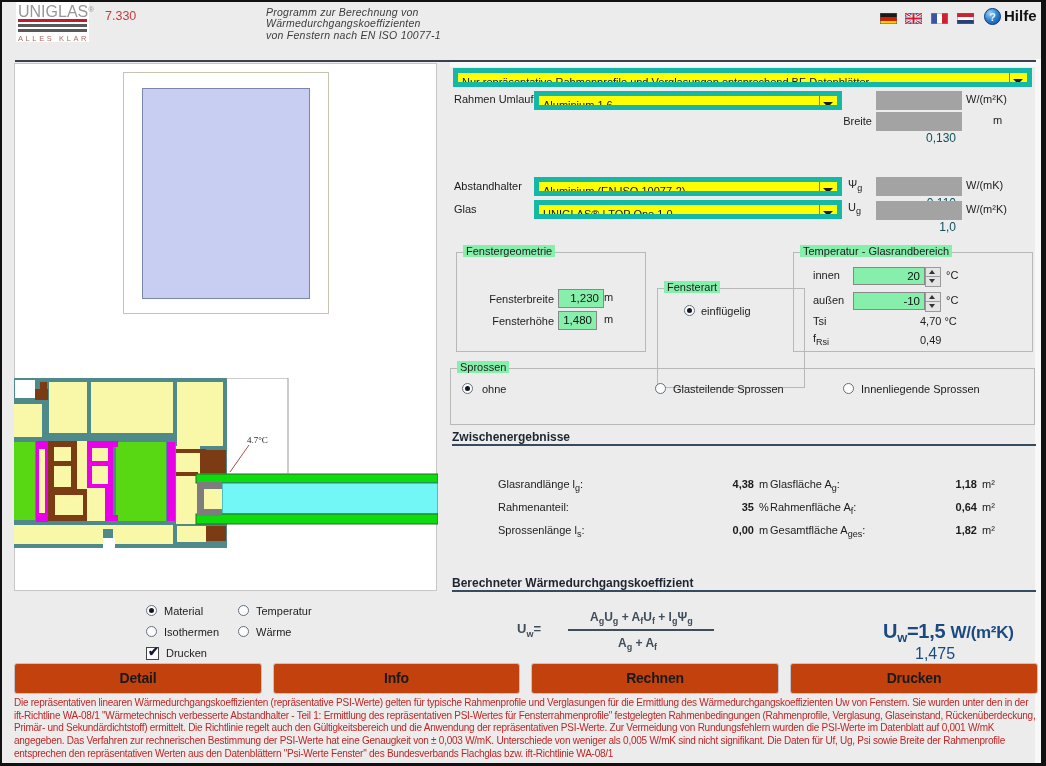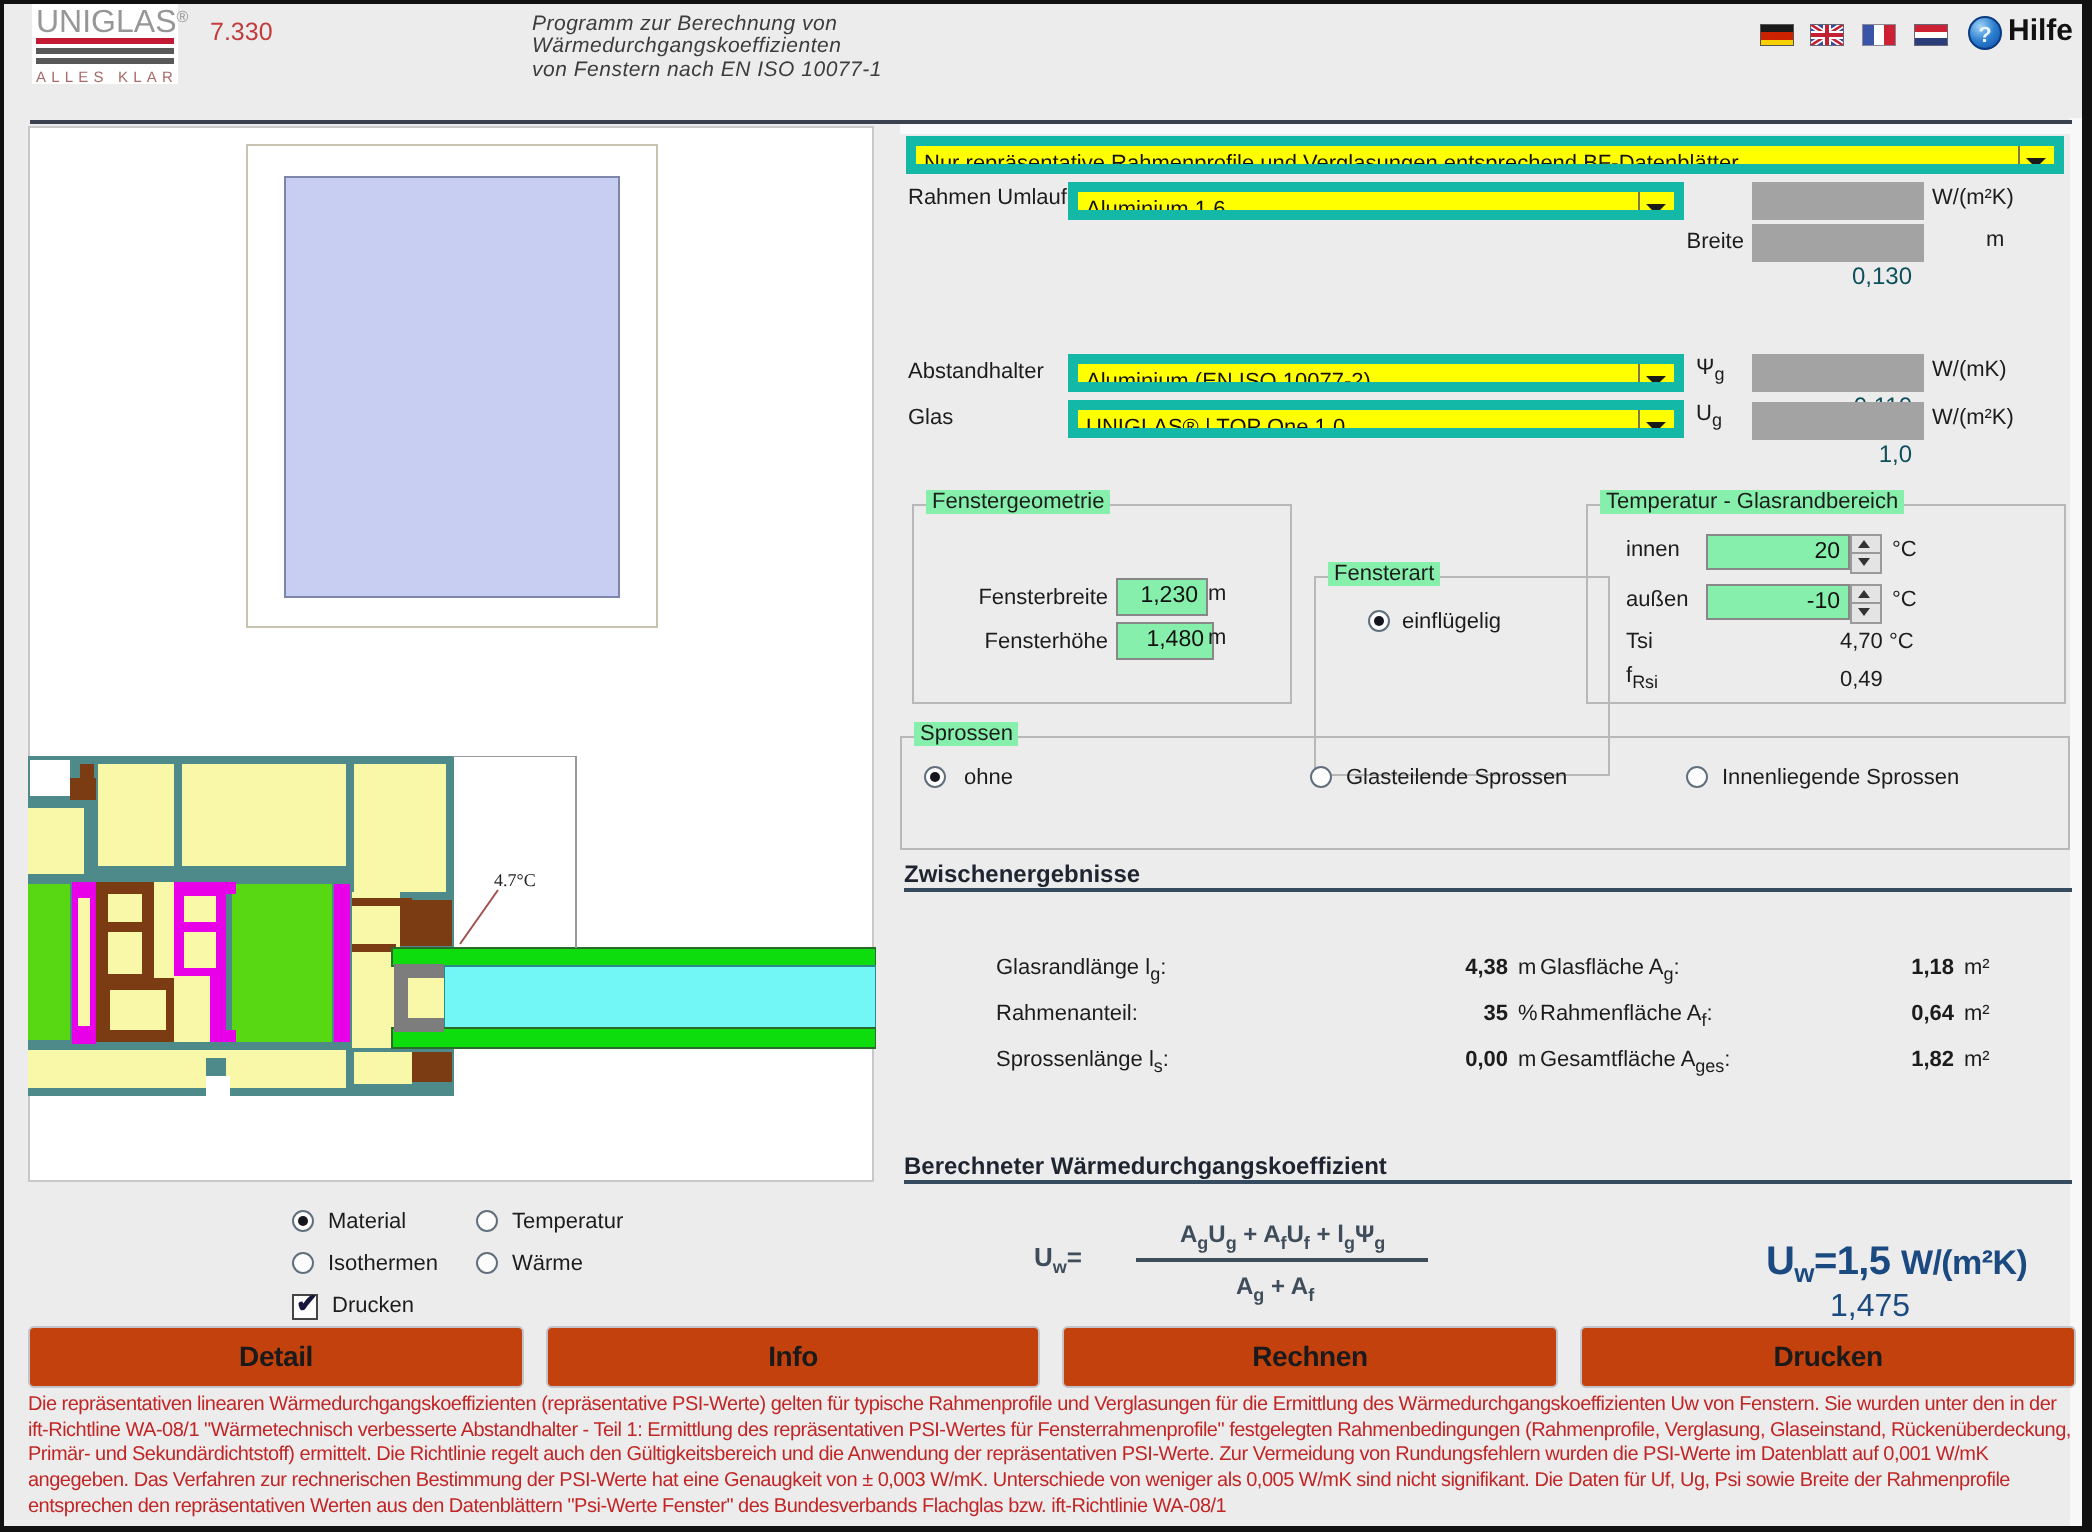--- a/index.html
+++ b/index.html
@@ -224,21 +224,21 @@
 <div class="cyan" style="left:876px;top:201px;width:86px;height:17px;">1,0</div>
 <div class="abs lbl" style="left:966px;top:203px;">W/(m²K)</div>
 
 <div class="fieldset" style="left:456px;top:252px;width:190px;height:100px;">
   <span class="legend">Fenstergeometrie</span>
 </div>
 <div class="abs lbl" style="left:474px;top:293px;width:80px;text-align:right;">Fensterbreite</div>
 <div class="yfield" style="left:558px;top:289px;width:46px;height:19px;">1,230</div>
 <div class="abs lbl" style="left:604px;top:291px;">m</div>
 <div class="abs lbl" style="left:474px;top:315px;width:80px;text-align:right;">Fensterhöhe</div>
-<div class="yfield" style="left:558px;top:311px;width:49px;height:19px;">1,480</div>
+<div class="yfield" style="left:558px;top:311px;width:39px;height:19px;">1,480</div>
 <div class="abs lbl" style="left:604px;top:313px;">m</div>
 
 <div class="fieldset" style="left:657px;top:252px;width:148px;height:100px;margin-top:36px;">
   <span class="legend">Fensterart</span>
 </div>
 <div class="radio sel" style="left:684px;top:305px;"></div>
 <div class="abs lbl" style="left:701px;top:305px;">einflügelig</div>
 
 <div class="fieldset" style="left:793px;top:252px;width:240px;height:100px;">
   <span class="legend">Temperatur - Glasrandbereich</span>

